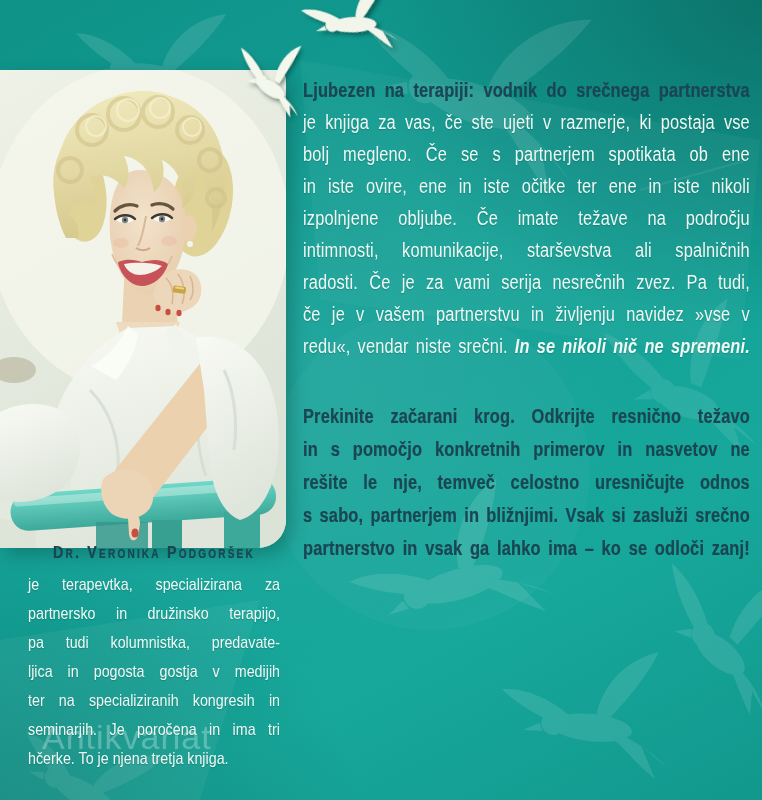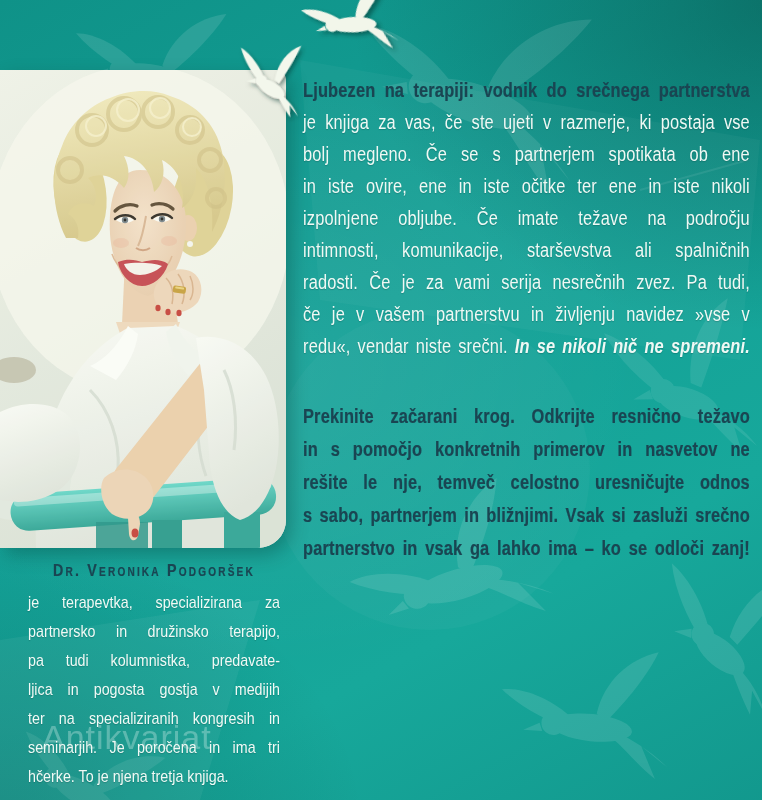--- a/index.html
+++ b/index.html
@@ -33,21 +33,21 @@
     font-size:20px;line-height:32px;height:32px;
     text-align:justify;text-align-last:justify;
     letter-spacing:.2px;white-space:nowrap;
   }
   .blurb2 .jline{line-height:33px;height:33px;}
   .jline.dark{color:#1a4552;font-weight:bold;-webkit-text-stroke:.2px #1a4552;}
   .jline.light{color:#eff9f5;text-shadow:0 1px 1px rgba(0,60,52,.25);}
   .emph{font-style:italic;font-weight:bold;}
 
   
-  .bio{position:absolute;left:28px;top:558px;z-index:6;}
+  .bio{position:absolute;left:28px;top:540px;z-index:6;}
   .bio-inner{width:300px;transform:scaleX(0.84);transform-origin:0 0;}
   .bio-heading{
     font-variant:small-caps;letter-spacing:2.6px;color:#1a4552;font-weight:bold;
     font-size:17px;line-height:26px;text-align:center;margin-bottom:4px;
     -webkit-text-stroke:.2px #1a4552;
   }
   .bio-line{
     color:#f0faf6;font-size:17px;line-height:29px;height:29px;
     text-align:justify;text-align-last:justify;white-space:nowrap;
     text-shadow:0 1px 1px rgba(0,60,52,.25);

